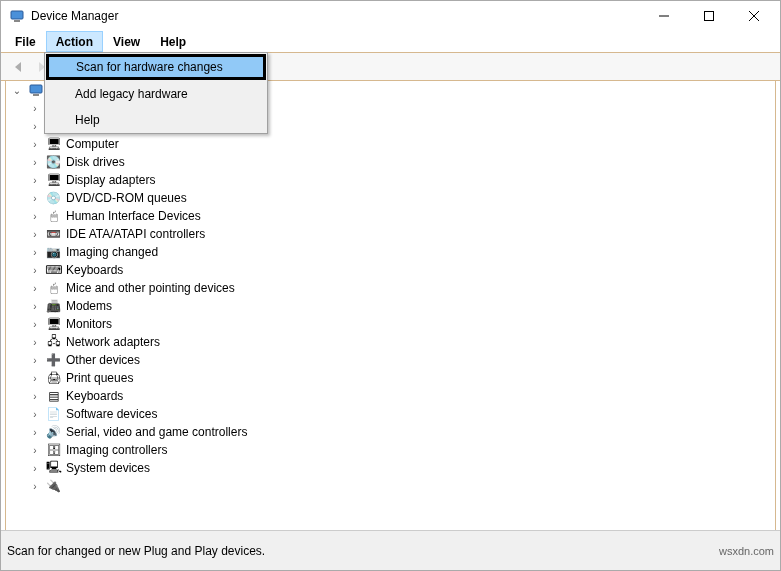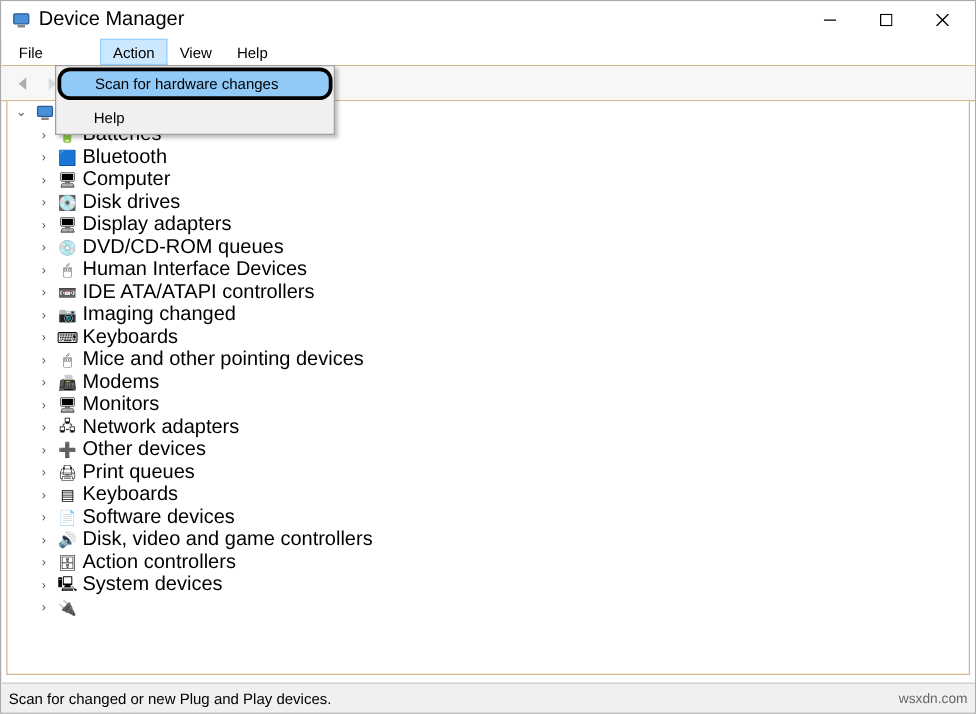--- a/index.html
+++ b/index.html
@@ -14,59 +14,58 @@
     overflow: hidden;
   }
   .titlebar {
     height: 30px;
     display: flex;
     align-items: center;
     padding: 0 4px;
     background: #fff;
   }
   .titlebar .app-icon { width: 16px; height: 16px; margin: 0 6px 0 4px; }
-  .titlebar .title { flex: 1; font-size: 16px; }
+  .titlebar .title { flex: 1; font-size: 12px; }
   .win-controls { display: flex; }
   .win-btn {
     width: 45px; height: 28px;
     display: flex; align-items: center; justify-content: center;
     font-size: 12px; color: #000;
   }
   .menubar {
     height: 22px;
     display: flex;
     align-items: stretch;
     padding: 0 4px;
     border-bottom: 1px solid #d6b88f;
+    font-weight: bold;
   }
   .menu-item {
     padding: 3px 10px;
     display: flex; align-items: center;
     font-size: 12px;
   }
   .menu-item.open {
     background: #cce8ff;
     border: 1px solid #99d1ff;
     padding: 2px 9px;
-    margin-left: 36px;
   }
   .dropdown {
     position: absolute;
     top: 51px;
     left: 43px;
     width: 224px;
     background: #f0f0f0;
     border: 1px solid #a0a0a0;
     box-shadow: 2px 2px 3px rgba(0,0,0,0.25);
     z-index: 100;
   }
   .dropdown-item {
     padding: 6px 10px 6px 30px;
     font-size: 12px;
-    border-radius: 10px;
   }
   .dropdown-item.highlight {
     background: #91c9f7;
     border: 3px solid #000;
     margin: 1px;
     padding: 3px 7px 3px 27px;
   }
   .toolbar {
     height: 28px;
     display: flex;
@@ -100,25 +99,25 @@
   .expander {
     width: 14px; text-align:center;
     color:#595959; font-size:10px;
     user-select:none;
   }
   .node-icon {
     width:16px; height:16px; margin:0 4px;
     display:flex; align-items:center; justify-content:center;
     font-size:12px;
   }
-  .node-label { font-size:16px; }
+  .node-label { font-size:12px; }
   .statusbar {
     position:absolute;
     left:0; right:0; bottom:0;
-    height:24px;
+    height:40px;
     display:flex;
     align-items:center;
     padding:0 6px;
     background:#f0f0f0;
     border-top:1px solid #ccc;
     font-size:12px;
   }
   .status-left { flex:1; }
   .status-right { color:#666; font-size:11px;text-align:right; }
 </style>
@@ -155,20 +154,21 @@
 
 <div class="menubar">
   <div class="menu-item">File</div>
   <div class="menu-item open">Action</div>
   <div class="menu-item">View</div>
   <div class="menu-item">Help</div>
 </div>
 
 <div class="dropdown">
   <div class="dropdown-item highlight">Scan for hardware changes</div>
+  <div class="dropdown-item">Add legacy hardware</div>
   <div class="dropdown-item">Help</div>
 </div>
 
 <div class="toolbar">
   <div class="tool-btn">
     <svg width="16" height="16" viewBox="0 0 16 16">
         <path d="M5 8 L11 3 L11 13 Z" fill="#555"></path>
       </svg>
   </div>
   <div class="tool-btn">
@@ -277,26 +277,26 @@
         <span class="node-label">Keyboards</span>
       </div>
       <div class="node-row">
         <span class="expander">›</span>
         <span class="node-icon">📄</span>
         <span class="node-label">Software devices</span>
       </div>
       <div class="node-row">
         <span class="expander">›</span>
         <span class="node-icon">🔊</span>
-        <span class="node-label">Disk, video and game controllers</span>
+        <span class="node-label">Serial, video and game controllers</span>
       </div>
       <div class="node-row">
         <span class="expander">›</span>
         <span class="node-icon">🗄</span>
-        <span class="node-label">Action controllers</span>
+        <span class="node-label">Imaging controllers</span>
       </div>
       <div class="node-row">
         <span class="expander">›</span>
         <span class="node-icon">🖳</span>
         <span class="node-label">System devices</span>
       </div>
       <div class="node-row">
         <span class="expander">›</span>
         <span class="node-icon">🔌</span>
       </div>

